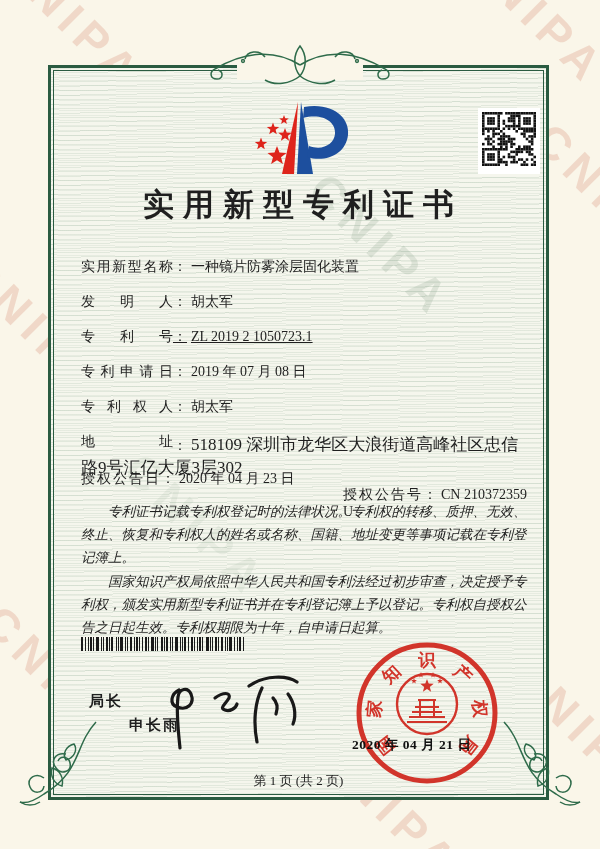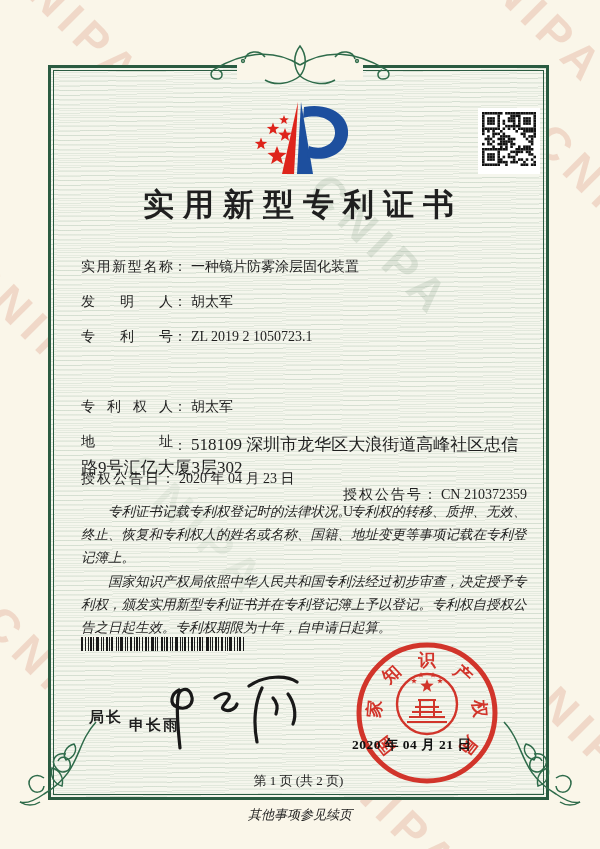--- a/index.html
+++ b/index.html
@@ -323,22 +323,25 @@
     </div>
 
     <div class="abs title">实用新型专利证书</div>
 
     <div class="abs row" style="top:190px;">
       <span class="flabel">实用新型名称</span><span>：</span><span class="fval">一种镜片防雾涂层固化装置</span>
     </div>
     <div class="abs row" style="top:225px;">
       <span class="flabel">发明人</span><span>：</span><span class="fval">胡太军</span>
     </div>
-    <div class="abs row" style="top:260px;">
+    <div class="abs row" style="top:260px;text-decoration:underline;">
       <span class="flabel">专利号</span><span>：</span><span class="fval">ZL 2019 2 1050723.1</span>
+    </div>
+    <div class="abs row" style="top:295px;">
+      <span class="flabel">专利申请日</span><span>：</span><span class="fval">2019 年 07 月 08 日</span>
     </div>
     <div class="abs row" style="top:330px;font-family:Liberation Serif, serif;">
       <span class="flabel">专利权人</span><span>：</span><span class="fval">胡太军</span>
     </div>
     <div class="abs row" style="top:365px;">
       <span class="flabel">地址</span><span>：</span><span class="fval val-small">518109 深圳市龙华区大浪街道高峰社区忠信路9号汇亿大厦3层302</span>
     </div>
     <div class="abs row" style="top:402px;">
       <span class="glabel">授权公告日</span><span>：</span><span class="fval">2020 年 04 月 23 日</span>
       <span class="g2">
@@ -403,21 +406,21 @@
           <rect x="144" y="0" width="1" height="14" fill="#1a1a1a"></rect>
           <rect x="146" y="0" width="1" height="14" fill="#1a1a1a"></rect>
           <rect x="148" y="0" width="3" height="14" fill="#1a1a1a"></rect>
           <rect x="153" y="0" width="1" height="14" fill="#1a1a1a"></rect>
           <rect x="156" y="0" width="1" height="14" fill="#1a1a1a"></rect>
           <rect x="158" y="0" width="2" height="14" fill="#1a1a1a"></rect>
           <rect x="162" y="0" width="1" height="14" fill="#1a1a1a"></rect>
         </g>
     </svg>
 
-    <div class="abs signer" style="top:640px;">局长</div>
+    <div class="abs signer" style="top:624px;">局长</div>
     <div class="abs signer" style="top:648px;padding-left:40px;">申长雨</div>
 
     <svg class="abs signature" width="178" height="96" viewBox="0 0 178 96" fill="none" stroke="#191919" stroke-width="3.2" stroke-linecap="round">
       <path d="M30,26 C22,30 20,40 28,43 C38,47 46,40 42,30 C39,23 30,24 29,33 C27,48 29,64 31,84"></path>
       <path d="M66,34 C74,28 82,28 80,34 C76,41 70,44 76,46 C81,48 87,44 88,40"></path>
       <path d="M100,22 C116,11 138,11 148,18"></path>
       <path d="M113,24 C106,38 104,58 108,78"></path>
       <path d="M124,34 C128,38 129,44 127,50"></path>
       <path d="M139,30 C145,38 148,50 144,60"></path>
     </svg>
@@ -482,14 +485,13 @@
     <g fill="none" stroke="#2e6b4a" stroke-width="1.5">
       <path d="M82,6 C60,30 68,55 30,78 C20,85 12,88 6,86"></path>
       <path d="M52,38 c-10,-2 -16,6 -10,14 c5,7 16,4 14,-5 c-1,-6 -9,-8 -12,-2"></path>
       <path d="M30,62 c-8,-6 -18,0 -14,9 c3,7 13,7 14,-1"></path>
       <path d="M60,28 c-8,2 -12,10 -8,16 c8,-2 12,-10 8,-16 Z"></path>
       <path d="M38,52 c-2,8 2,16 10,18 c2,-8 -2,-16 -10,-18 Z"></path>
       <path d="M6,86 c6,4 14,4 20,0"></path>
     </g>
   </svg>
 
-  <div class="abs note">其他事项参见续页</div>
 </div>
 
 </body></html>

